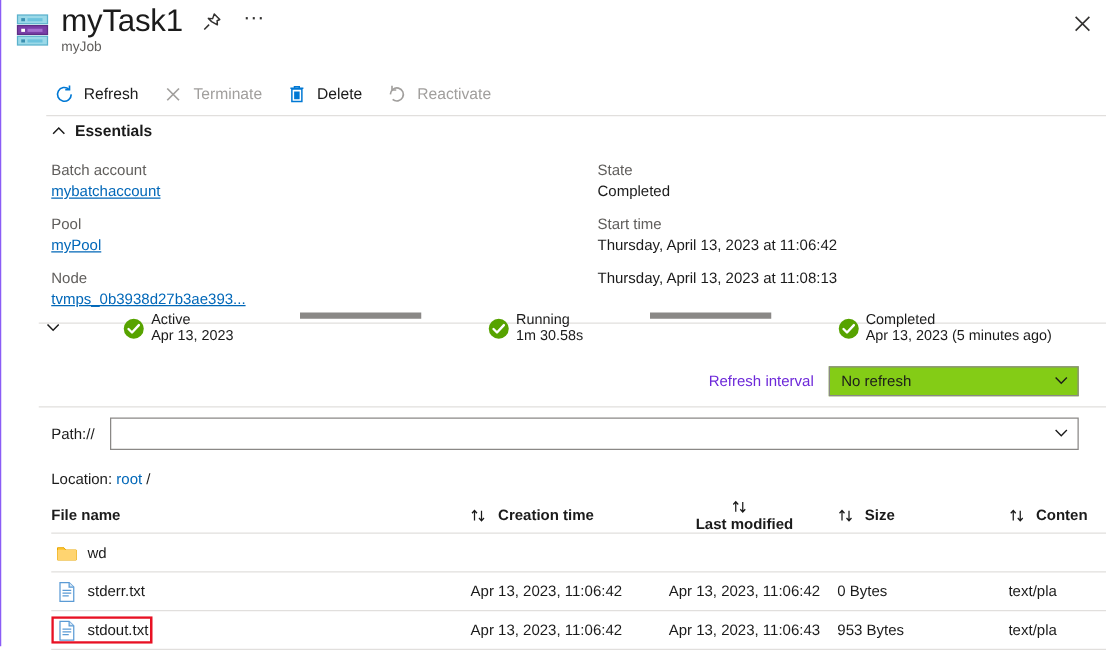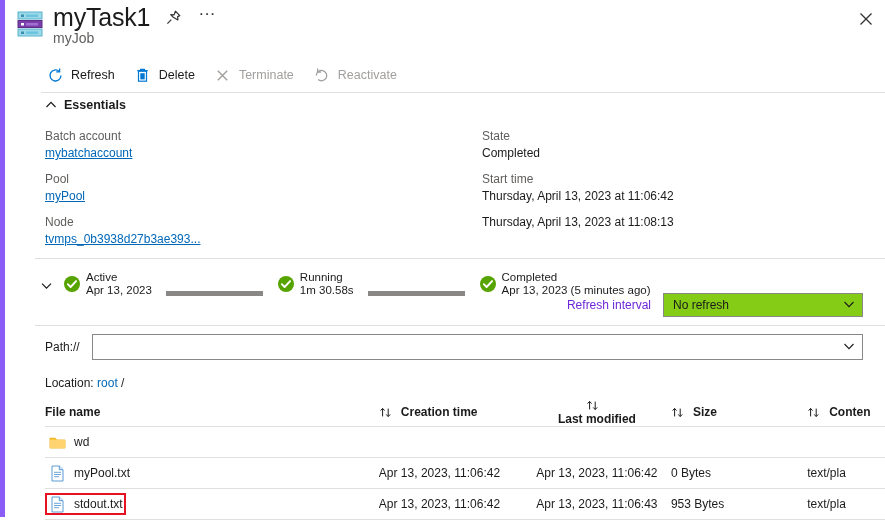--- a/index.html
+++ b/index.html
@@ -15,21 +15,21 @@
     color: #1b1b1b;
     overflow: hidden;
     position: relative;
   }
   #root {
     width: 885px;
     height: 517px;
     position: relative;
     background: #ffffff;
     box-sizing: border-box;
-    border-left: 5px solid #8b5cf6;
+    border-left: 1px solid #8b5cf6;
   }
 
   
   .titlebar {
     position: relative;
     height: 48px;
     padding: 6px 0 0 0;
   }
   .task-icon {
     position: absolute;
@@ -45,21 +45,21 @@
     font-size: 25px;
     font-weight: 400;
     color: #1b1b1b;
     letter-spacing: -0.2px;
     line-height: 30px;
   }
   .subtitle-text {
     position: absolute;
     left: 48px;
     top: 31px;
-    font-size: 14px;
+    font-size: 11px;
     color: #605e5c;
     line-height: 14px;
   }
   .pin-icon {
     position: absolute;
     left: 158px;
     top: 8px;
     width: 20px;
     height: 20px;
     cursor: pointer;
@@ -169,24 +169,25 @@
     text-decoration: underline;
     font-size: 12px;
     line-height: 17px;
     cursor: pointer;
   }
 
   
   .timeline {
     position: absolute;
     left: 30px;
-    top: 262px;
+    top: 250px;
     height: 34px;
     display: flex;
-    align-items: flex-end;
+    align-items: flex-start;
+    gap: 39px;
   }
   .tl-chev {
     width: 22px;
     height: 22px;
     display: inline-flex;
     align-items: center;
     justify-content: center;
     cursor: pointer;
     margin-right: 6px;
   }
@@ -379,39 +380,39 @@
     <div class="cmd">
       <span class="cmd-ico">
         <svg width="17" height="17" viewBox="0 0 17 17">
           <path d="M14 8.5a5.5 5.5 0 1 1-1.8-4.1" fill="none" stroke="#0078d4" stroke-width="1.3"></path>
           <path d="M12.6 1.4 L12.6 4.8 L9.2 4.8" fill="none" stroke="#0078d4" stroke-width="1.3"></path>
         </svg>
       </span>
       <span class="cmd-label">Refresh</span>
     </div>
 
+    <div class="cmd disabled">
+      <span class="cmd-ico">
+        <svg width="17" height="17" viewBox="0 0 17 17">
+          <path d="M3.8 3.8 L13.2 13.2 M13.2 3.8 L3.8 13.2" stroke="#a19f9d" stroke-width="1.4" fill="none"></path>
+        </svg>
+      </span>
+      <span class="cmd-label">Terminate</span>
+    </div>
+
     <div class="cmd">
       <span class="cmd-ico">
         <svg width="17" height="17" viewBox="0 0 17 17">
           <rect x="4.5" y="4.2" width="8" height="10" fill="none" stroke="#0078d4" stroke-width="1.2"></rect>
           <rect x="6.3" y="6.2" width="4.4" height="6.2" fill="#0078d4"></rect>
           <path d="M3.3 3.6 H13.7" stroke="#0078d4" stroke-width="1.3"></path>
           <path d="M6.6 3.4 V2.3 H10.4 V3.4" fill="none" stroke="#0078d4" stroke-width="1.2"></path>
         </svg>
       </span>
       <span class="cmd-label">Delete</span>
-    </div>
-
-    <div class="cmd disabled">
-      <span class="cmd-ico">
-        <svg width="17" height="17" viewBox="0 0 17 17">
-          <path d="M3.8 3.8 L13.2 13.2 M13.2 3.8 L3.8 13.2" stroke="#a19f9d" stroke-width="1.4" fill="none"></path>
-        </svg>
-      </span>
-      <span class="cmd-label">Terminate</span>
     </div>
 
     <div class="cmd disabled">
       <span class="cmd-ico">
         <svg width="17" height="17" viewBox="0 0 17 17">
           <path d="M3.3 8.5a5.2 5.2 0 1 1 1.8 4" fill="none" stroke="#a19f9d" stroke-width="1.3"></path>
           <path d="M4.6 1.6 L4.6 5 L8 5" fill="none" stroke="#a19f9d" stroke-width="1.3"></path>
         </svg>
       </span>
       <span class="cmd-label">Reactivate</span>
@@ -617,21 +618,21 @@
     <div class="trow">
       <div class="td c-name">
         <span class="namecell">
           <span class="fileico">
             <svg width="15" height="17" viewBox="0 0 15 17">
               <path d="M2 1 H9.3 L13 4.7 V16 H2 Z" fill="#ffffff" stroke="#5b9bd5" stroke-width="1"></path>
               <path d="M9.3 1 V4.7 H13" fill="#d6e6f5" stroke="#5b9bd5" stroke-width="1"></path>
               <path d="M4 7.3 H11 M4 9.5 H11 M4 11.7 H9" stroke="#5b9bd5" stroke-width="0.9"></path>
             </svg>
           </span>
-          <span>myPool.txt</span>
+          <span>stderr.txt</span>
         </span>
       </div>
       <div class="td c-create">Apr 13, 2023, 11:06:42</div>
       <div class="td c-mod">Apr 13, 2023, 11:06:42</div>
       <div class="td c-size">0 Bytes</div>
       <div class="td c-type">text/pla</div>
     </div>
 
     <div class="trow">
       <div class="td c-name">

